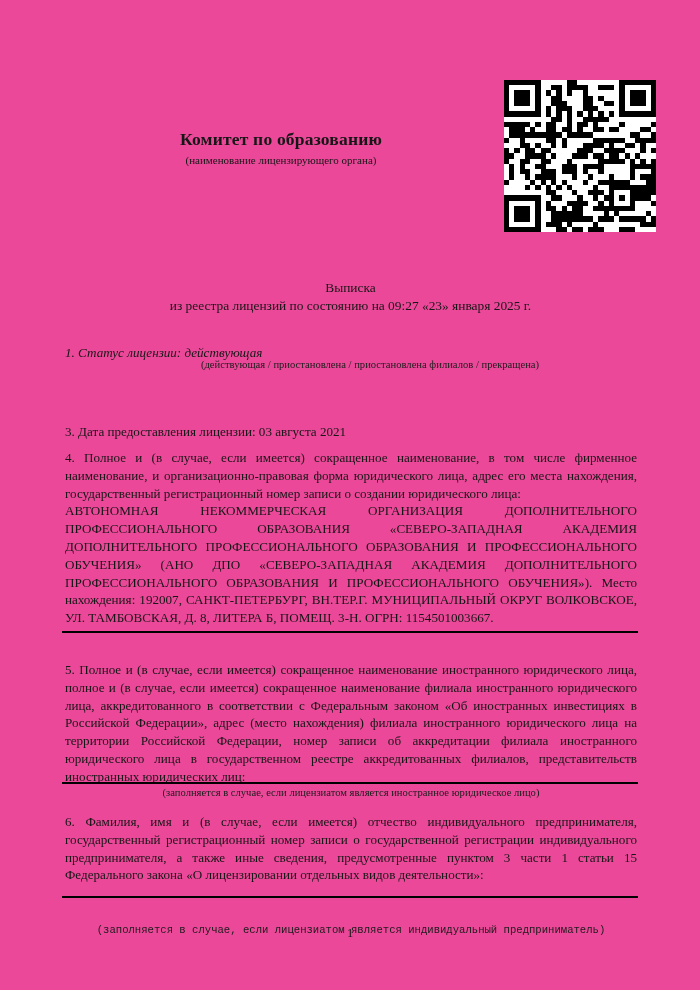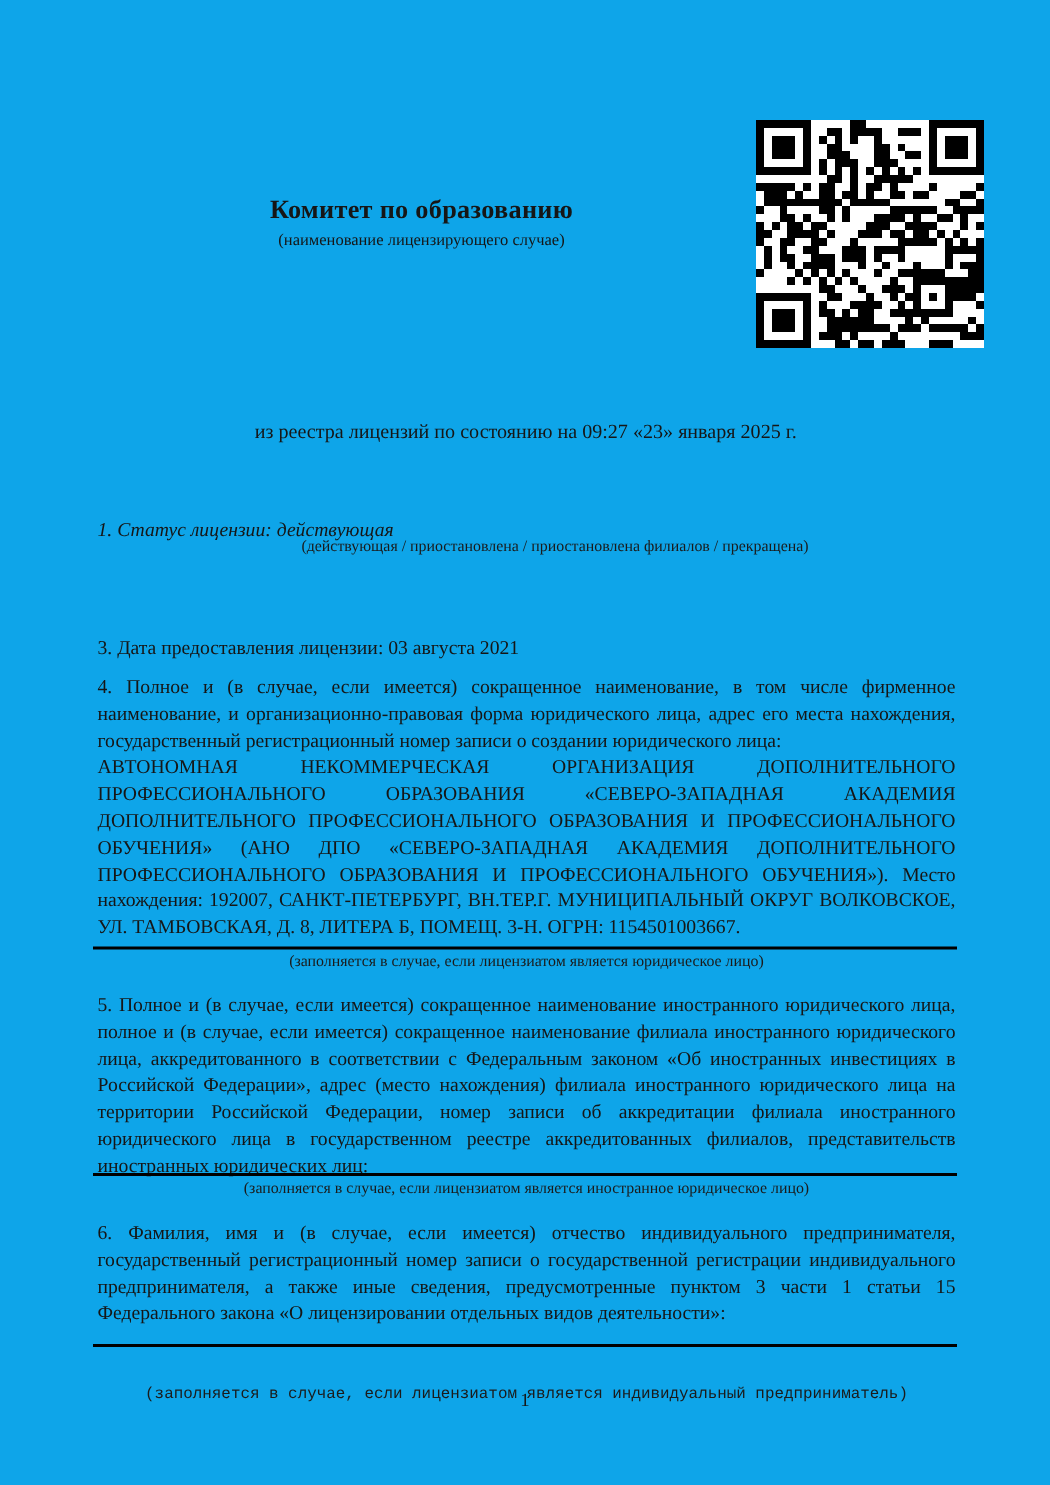--- a/index.html
+++ b/index.html
@@ -1,17 +1,17 @@
 <!DOCTYPE html>
 <html lang="ru"><head>
 <meta charset="utf-8">
 <style>
   html,body{margin:0;padding:0;background:#fff;}
   .page{
-    position:relative;width:700px;height:990px;background:#0ea5e9;
+    position:relative;width:700px;height:990px;background:#ec4899;
     font-family:"Liberation Serif","DejaVu Serif",serif;color:#161616;
     overflow:hidden;
   }
   
   .org-header{position:absolute;left:62px;top:129px;width:438px;text-align:center;}
   .org-name{font-size:17.5px;font-weight:bold;letter-spacing:.2px;}
   .org-caption{font-size:11px;margin-top:4px;}
   .qr-wrap{position:absolute;left:504px;top:80px;width:152px;height:152px;}
   .qr-wrap svg{display:block;width:152px;height:152px;shape-rendering:crispEdges;}
   
@@ -28,21 +28,21 @@
   .rule{position:absolute;left:62px;width:576px;height:0;border-top:2px solid #000;}
   .page-number{position:absolute;left:0;top:926px;width:700px;text-align:center;font-size:12.5px;}
 </style>
 </head>
 <body>
 
 <div class="page">
 
   <div class="org-header">
     <div class="org-name">Комитет по образованию</div>
-    <div class="org-caption">(наименование лицензирующего случае)</div>
+    <div class="org-caption">(наименование лицензирующего органа)</div>
   </div>
 
   <div class="qr-wrap">
     <svg id="qr-svg" viewBox="0 0 29 29" aria-hidden="true">
         <rect x="0" y="0" width="29" height="29" fill="#fff"></rect>
         <rect x="0" y="0" width="1" height="1" fill="#000"></rect>
         <rect x="1" y="0" width="1" height="1" fill="#000"></rect>
         <rect x="2" y="0" width="1" height="1" fill="#000"></rect>
         <rect x="3" y="0" width="1" height="1" fill="#000"></rect>
         <rect x="4" y="0" width="1" height="1" fill="#000"></rect>
@@ -466,35 +466,35 @@
         <rect x="16" y="28" width="1" height="1" fill="#000"></rect>
         <rect x="17" y="28" width="1" height="1" fill="#000"></rect>
         <rect x="18" y="28" width="1" height="1" fill="#000"></rect>
         <rect x="22" y="28" width="1" height="1" fill="#000"></rect>
         <rect x="23" y="28" width="1" height="1" fill="#000"></rect>
         <rect x="24" y="28" width="1" height="1" fill="#000"></rect>
       </svg>
   </div>
 
   <div class="doc-title">
+    <div>Выписка</div>
     <div>из реестра лицензий по состоянию на 09:27 «23» января 2025 г.</div>
   </div>
 
   <div class="item oneline" style="top:344px;font-style:italic;">1. Статус лицензии: действующая</div>
   <div class="small-caption status-caption" style="top:359px;">(действующая / приостановлена / приостановлена филиалов / прекращена)</div>
 
 
   <div class="item oneline" style="top:423px;">3. Дата предоставления лицензии: 03 августа 2021</div>
 
   <div class="item" style="top:449px;">
     <p>4. Полное и (в случае, если имеется) сокращенное наименование, в том числе фирменное наименование, и организационно-правовая форма юридического лица, адрес его места нахождения, государственный регистрационный номер записи о создании юридического лица:</p>
     <p>АВТОНОМНАЯ НЕКОММЕРЧЕСКАЯ ОРГАНИЗАЦИЯ ДОПОЛНИТЕЛЬНОГО ПРОФЕССИОНАЛЬНОГО ОБРАЗОВАНИЯ «СЕВЕРО-ЗАПАДНАЯ АКАДЕМИЯ ДОПОЛНИТЕЛЬНОГО ПРОФЕССИОНАЛЬНОГО ОБРАЗОВАНИЯ И ПРОФЕССИОНАЛЬНОГО ОБУЧЕНИЯ» (АНО ДПО «СЕВЕРО-ЗАПАДНАЯ АКАДЕМИЯ ДОПОЛНИТЕЛЬНОГО ПРОФЕССИОНАЛЬНОГО ОБРАЗОВАНИЯ И ПРОФЕССИОНАЛЬНОГО ОБУЧЕНИЯ»). Место нахождения: 192007, САНКТ-ПЕТЕРБУРГ, ВН.ТЕР.Г. МУНИЦИПАЛЬНЫЙ ОКРУГ ВОЛКОВСКОЕ, УЛ. ТАМБОВСКАЯ, Д. 8, ЛИТЕРА Б, ПОМЕЩ. 3-Н. ОГРН: 1154501003667.</p>
   </div>
   <div class="rule" style="top:631px;"></div>
-  <div class="small-caption" style="top:636px;">(заполняется в случае, если лицензиатом является юридическое лицо)</div>
 
   <div class="item" style="top:661px;">
     <p>5. Полное и (в случае, если имеется) сокращенное наименование иностранного юридического лица, полное и (в случае, если имеется) сокращенное наименование филиала иностранного юридического лица, аккредитованного в соответствии с Федеральным законом «Об иностранных инвестициях в Российской Федерации», адрес (место нахождения) филиала иностранного юридического лица на территории Российской Федерации, номер записи об аккредитации филиала иностранного юридического лица в государственном реестре аккредитованных филиалов, представительств иностранных юридических лиц:</p>
   </div>
   <div class="rule" style="top:782px;"></div>
   <div class="small-caption" style="top:787px;">(заполняется в случае, если лицензиатом является иностранное юридическое лицо)</div>
 
   <div class="item" style="top:813px;">
     <p>6. Фамилия, имя и (в случае, если имеется) отчество индивидуального предпринимателя, государственный регистрационный номер записи о государственной регистрации индивидуального предпринимателя, а также иные сведения, предусмотренные пунктом 3 части 1 статьи 15 Федерального закона «О лицензировании отдельных видов деятельности»:</p>
   </div>

